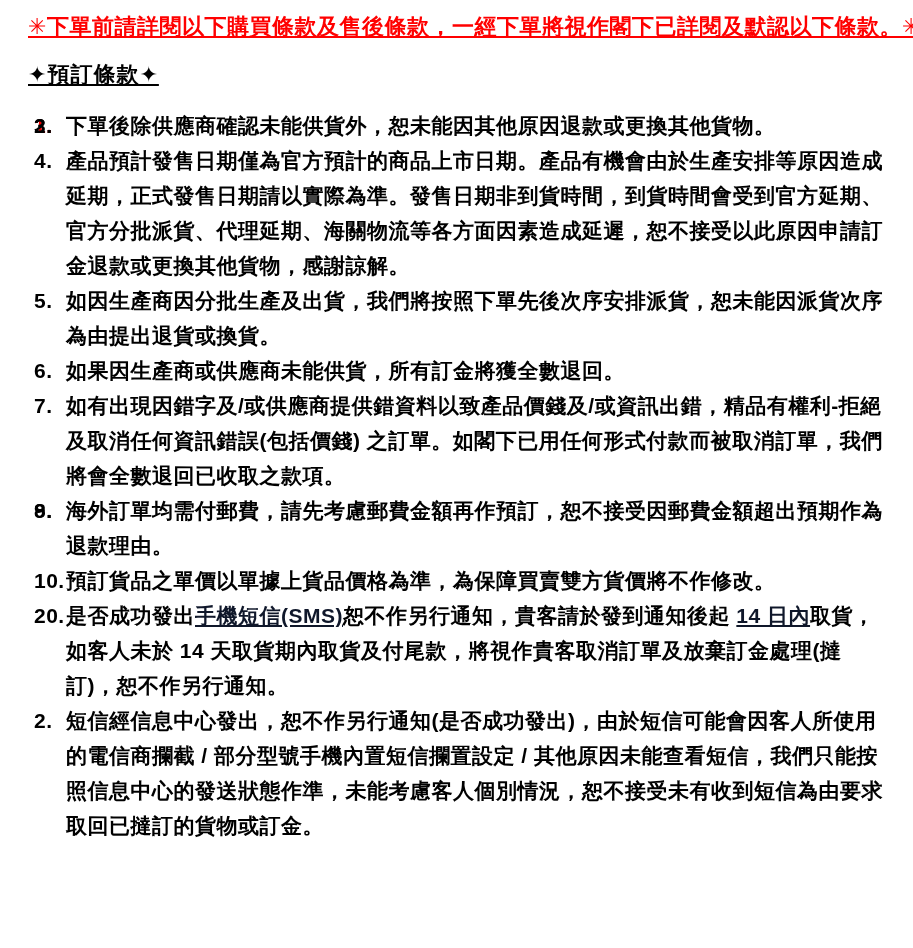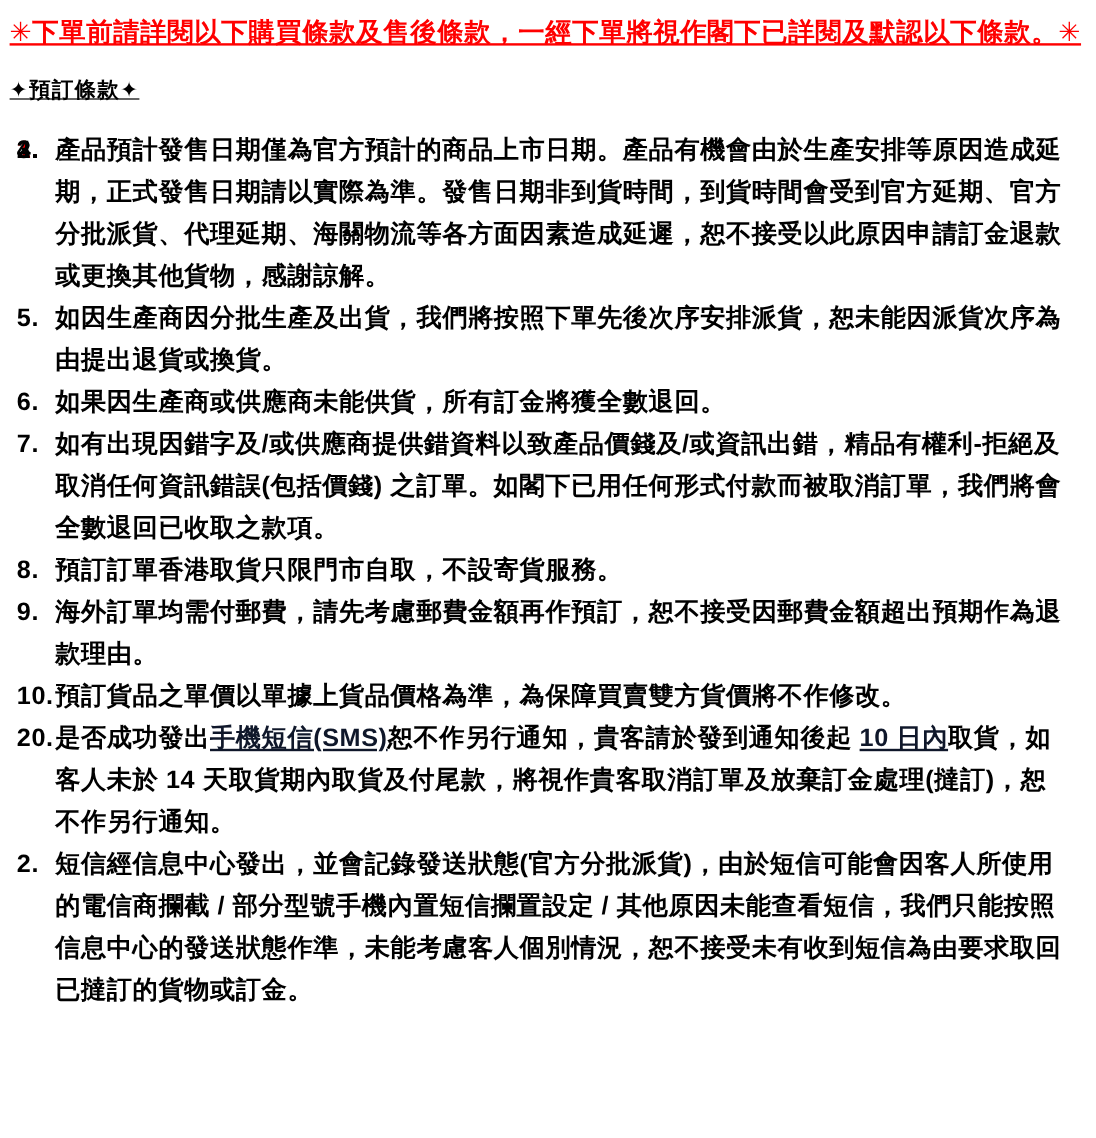--- a/index.html
+++ b/index.html
@@ -10,33 +10,34 @@
   body {
     width: 913px;
     height: 948px;
     overflow: hidden;
     font-family: "Liberation Sans", "DejaVu Sans", sans-serif;
     font-weight: 700;
     color: #000000;
   }
   .doc {
     padding: 12px 22px 0 8px;
+    margin-left: 20px;
   }
   .warning-header {
     color: #ff0000;
     font-size: 22px;
     line-height: 30px;
     letter-spacing: 0.5px;
     text-decoration: underline;
     margin-bottom: 18px;
     white-space: nowrap;
   }
   .section-title {
     display: inline-block;
-    font-size: 18px;
+    font-size: 22px;
     line-height: 30px;
     letter-spacing: 1px;
     text-decoration: underline;
     margin-bottom: 18px;
     text-align: right;
   }
   .terms-list {
     font-size: 21px;
     line-height: 35px;
     letter-spacing: 0.5px;
@@ -62,24 +63,24 @@
 <body>
 
 <div class="doc">
   <div class="warning-header">✳下單前請詳閱以下購買條款及售後條款，一經下單將視作閣下已詳閱及默認以下條款。✳</div>
 
   <div class="section-title">✦預訂條款✦</div>
 
   <div class="terms-list" id="terms-list">
       <div class="term-item red"><span class="num">1.</span></div>
       <div class="term-item"><span class="num">2.</span></div>
-      <div class="term-item"><span class="num">3.</span></div>
+      <div class="term-item"><span class="num">3.</span><span>下單後除供應商確認未能供貨外，恕未能因其他原因退款或更換其他貨物。</span></div>
       <div class="term-item"><span class="num">4.</span><span>產品預計發售日期僅為官方預計的商品上市日期。產品有機會由於生產安排等原因造成延期，正式發售日期請以實際為準。發售日期非到貨時間，到貨時間會受到官方延期、官方分批派貨、代理延期、海關物流等各方面因素造成延遲，恕不接受以此原因申請訂金退款或更換其他貨物，感謝諒解。</span></div>
       <div class="term-item"><span class="num">5.</span><span>如因生產商因分批生產及出貨，我們將按照下單先後次序安排派貨，恕未能因派貨次序為由提出退貨或換貨。</span></div>
       <div class="term-item"><span class="num">6.</span><span>如果因生產商或供應商未能供貨，所有訂金將獲全數退回。</span></div>
       <div class="term-item"><span class="num">7.</span><span>如有出現因錯字及/或供應商提供錯資料以致產品價錢及/或資訊出錯，精品有權利-拒絕及取消任何資訊錯誤(包括價錢) 之訂單。如閣下已用任何形式付款而被取消訂單，我們將會全數退回已收取之款項。</span></div>
-      <div class="term-item"><span class="num">8.</span><span>預訂訂單香港取貨只限門市自取，不設寄貨服務。</span></div>
+      <div class="term-item"><span class="num">8.</span></div>
       <div class="term-item"><span class="num">9.</span><span>海外訂單均需付郵費，請先考慮郵費金額再作預訂，恕不接受因郵費金額超出預期作為退款理由。</span></div>
       <div class="term-item"><span class="num">10.</span><span>預訂貨品之單價以單據上貨品價格為準，為保障買賣雙方貨價將不作修改。</span></div>
-      <div class="term-item"><span class="num">20.</span><span>是否成功發出</span><span class="seg-em-red">手機短信(SMS)</span><span>恕不作另行通知，貴客請於發到通知後起 </span><span class="seg-em-red">10 日內</span><span>取貨，如客人未於 14 天取貨期內取貨及付尾款，將視作貴客取消訂單及放棄訂金處理(撻訂)，恕不作另行通知。</span></div>
-      <div class="term-item"><span class="num">2.</span><span>短信經信息中心發出，並會記錄發送狀態(官方分批派貨)，由於短信可能會因客人所使用的電信商攔截 / 部分型號手機內置短信攔置設定 / 其他原因未能查看短信，我們只能按照信息中心的發送狀態作準，未能考慮客人個別情況，恕不接受未有收到短信為由要求取回已撻訂的貨物或訂金。</span></div>
+      <div class="term-item"><span class="num">20.</span><span>是否成功發出</span><span class="seg-em-red">手機短信(SMS)</span><span>恕不作另行通知，貴客請於發到通知後起 </span><span class="seg-em-red">14 日內</span><span>取貨，如客人未於 14 天取貨期內取貨及付尾款，將視作貴客取消訂單及放棄訂金處理(撻訂)，恕不作另行通知。</span></div>
+      <div class="term-item"><span class="num">2.</span><span>短信經信息中心發出，恕不作另行通知(是否成功發出)，由於短信可能會因客人所使用的電信商攔截 / 部分型號手機內置短信攔置設定 / 其他原因未能查看短信，我們只能按照信息中心的發送狀態作準，未能考慮客人個別情況，恕不接受未有收到短信為由要求取回已撻訂的貨物或訂金。</span></div>
     </div>
 </div>
 
 </body></html>

